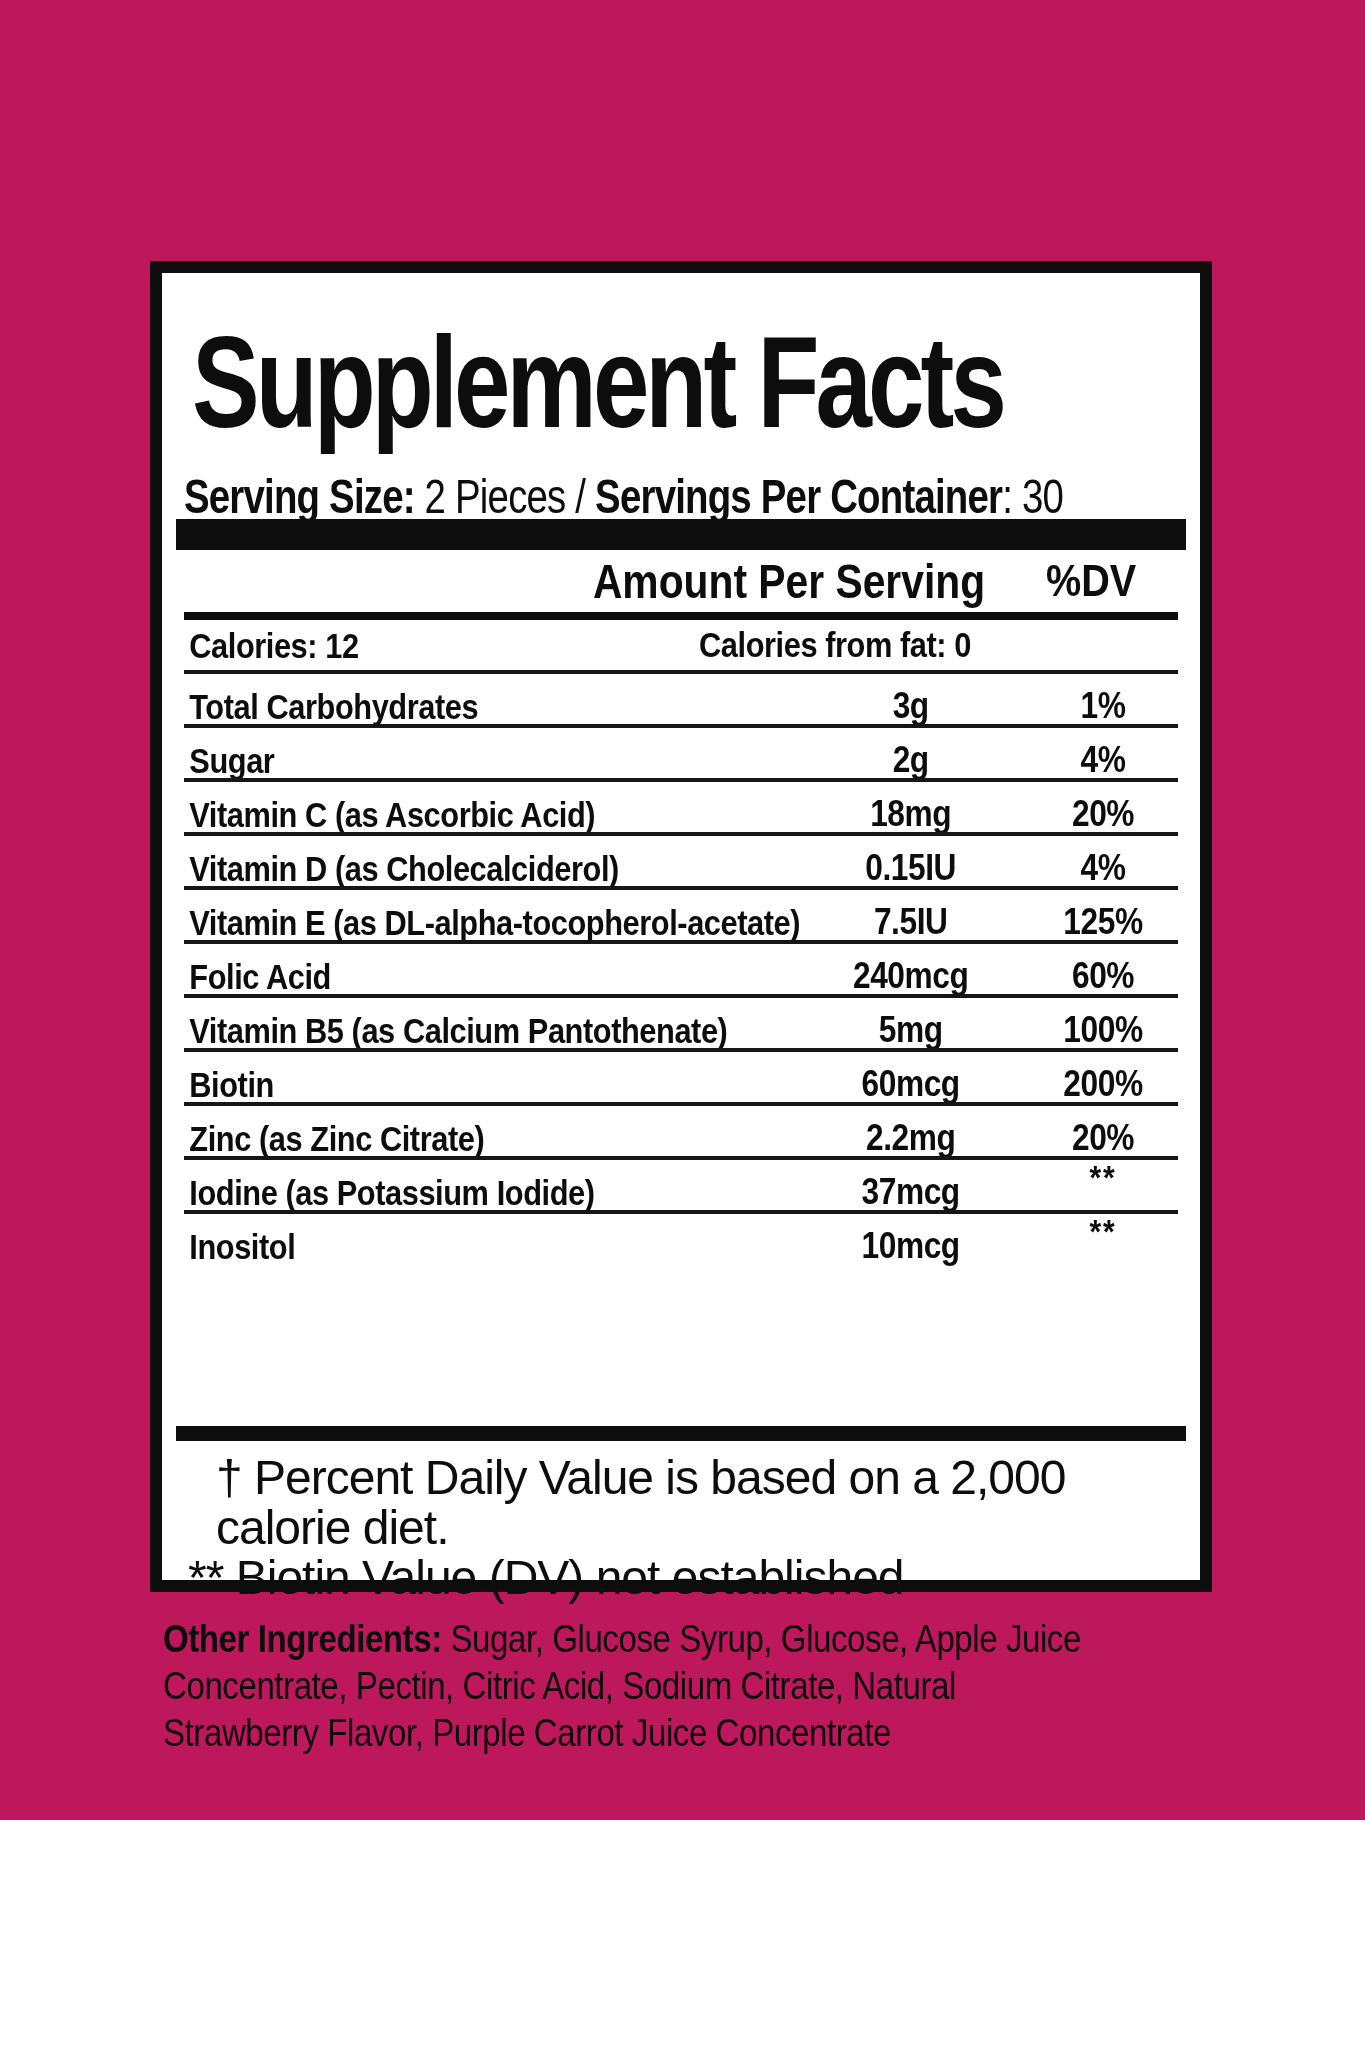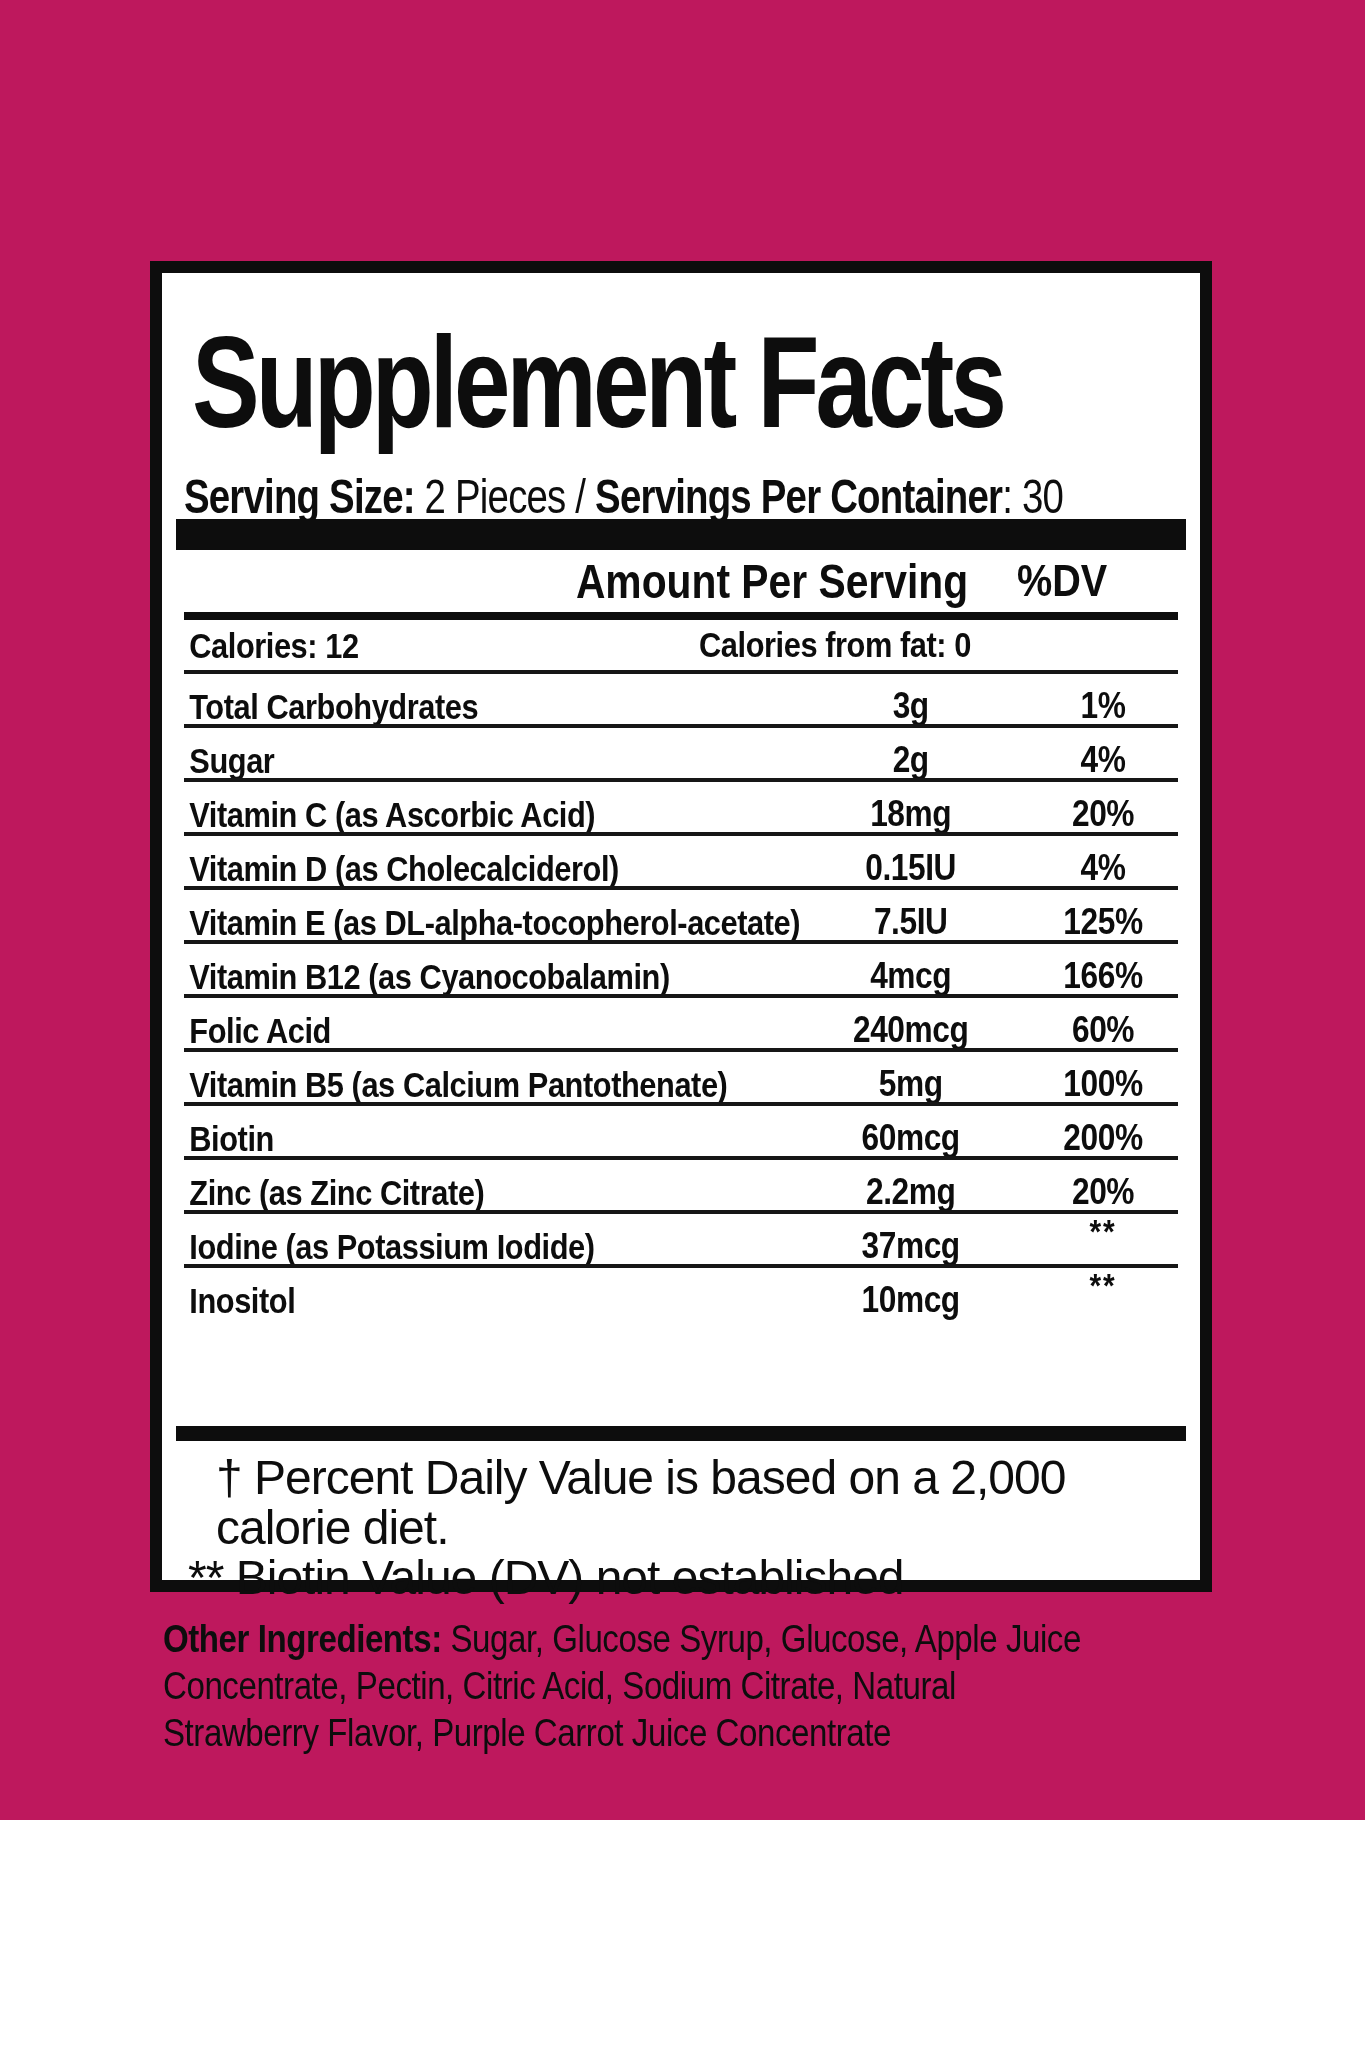--- a/index.html
+++ b/index.html
@@ -54,21 +54,21 @@
     left: 14px;
     right: 14px;
     top: 246px;
     height: 31px;
     background: #0d0d0d;
   }
 
   .col-header {
     position: absolute;
     left: 22px;
-    right: 36px;
+    right: 7px;
     top: 277px;
     height: 62px;
   }
   .aps {
     position: absolute;
     left: 60%;
     top: 50%;
     font-size: 48px;
     font-weight: bold;
     white-space: nowrap;
@@ -226,25 +226,20 @@
         <span class="cell dv">4%</span>
       </div>
 
       <div class="row">
         <span class="cell name">Vitamin E (as DL-alpha-tocopherol-acetate)</span>
         <span class="cell amount">7.5IU</span>
         <span class="cell dv">125%</span>
       </div>
 
 
-      <div class="row">
-        <span class="cell name">Vitamin B12 (as Cyanocobalamin)</span>
-        <span class="cell amount">4mcg</span>
-        <span class="cell dv">166%</span>
-      </div>
 
       <div class="row">
         <span class="cell name">Folic Acid</span>
         <span class="cell amount">240mcg</span>
         <span class="cell dv">60%</span>
       </div>
 
       <div class="row">
         <span class="cell name">Vitamin B5 (as Calcium Pantothenate)</span>
         <span class="cell amount">5mg</span>

